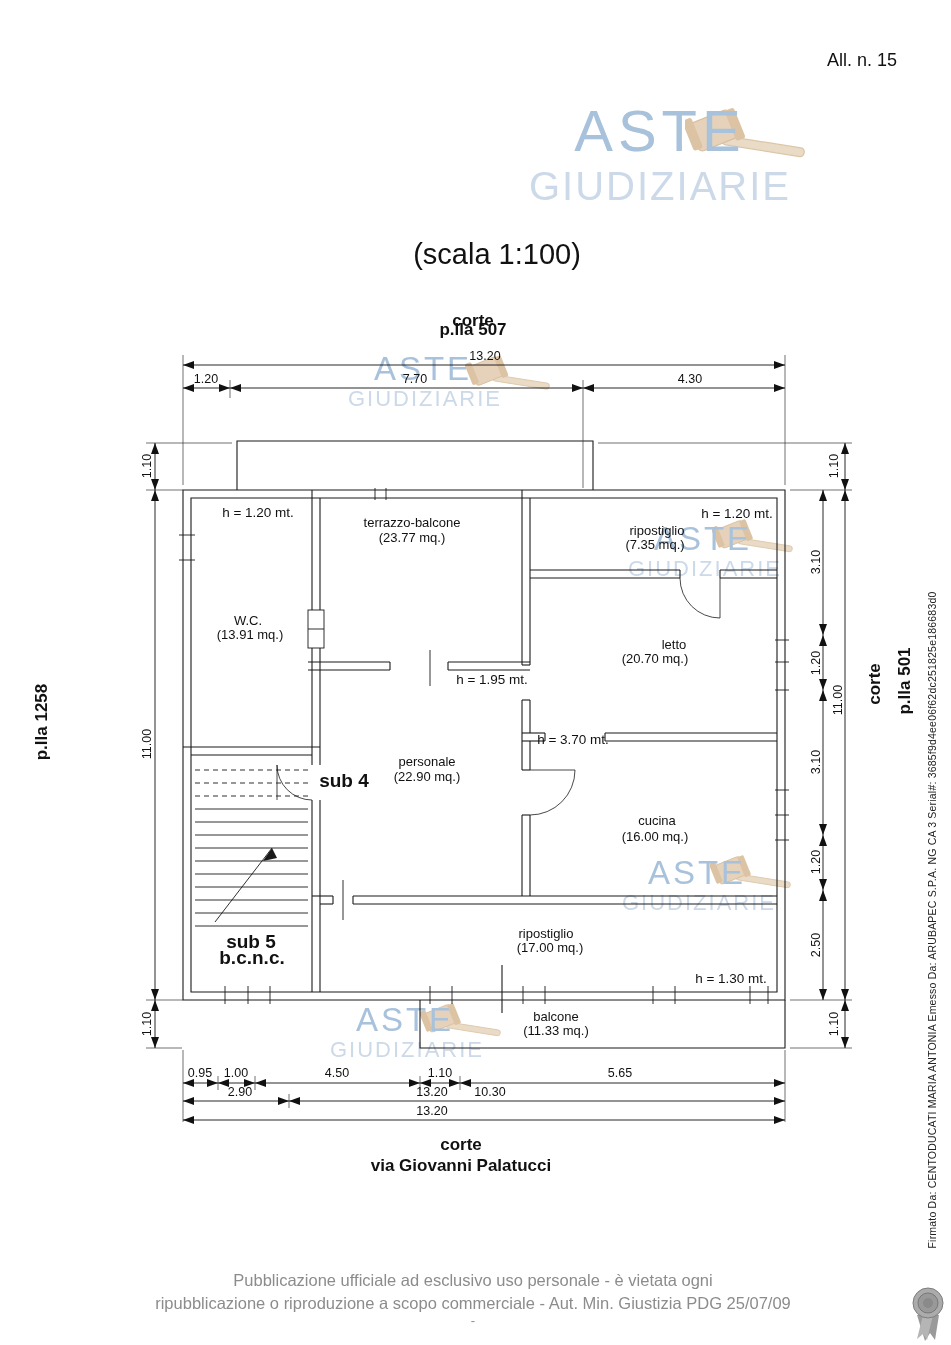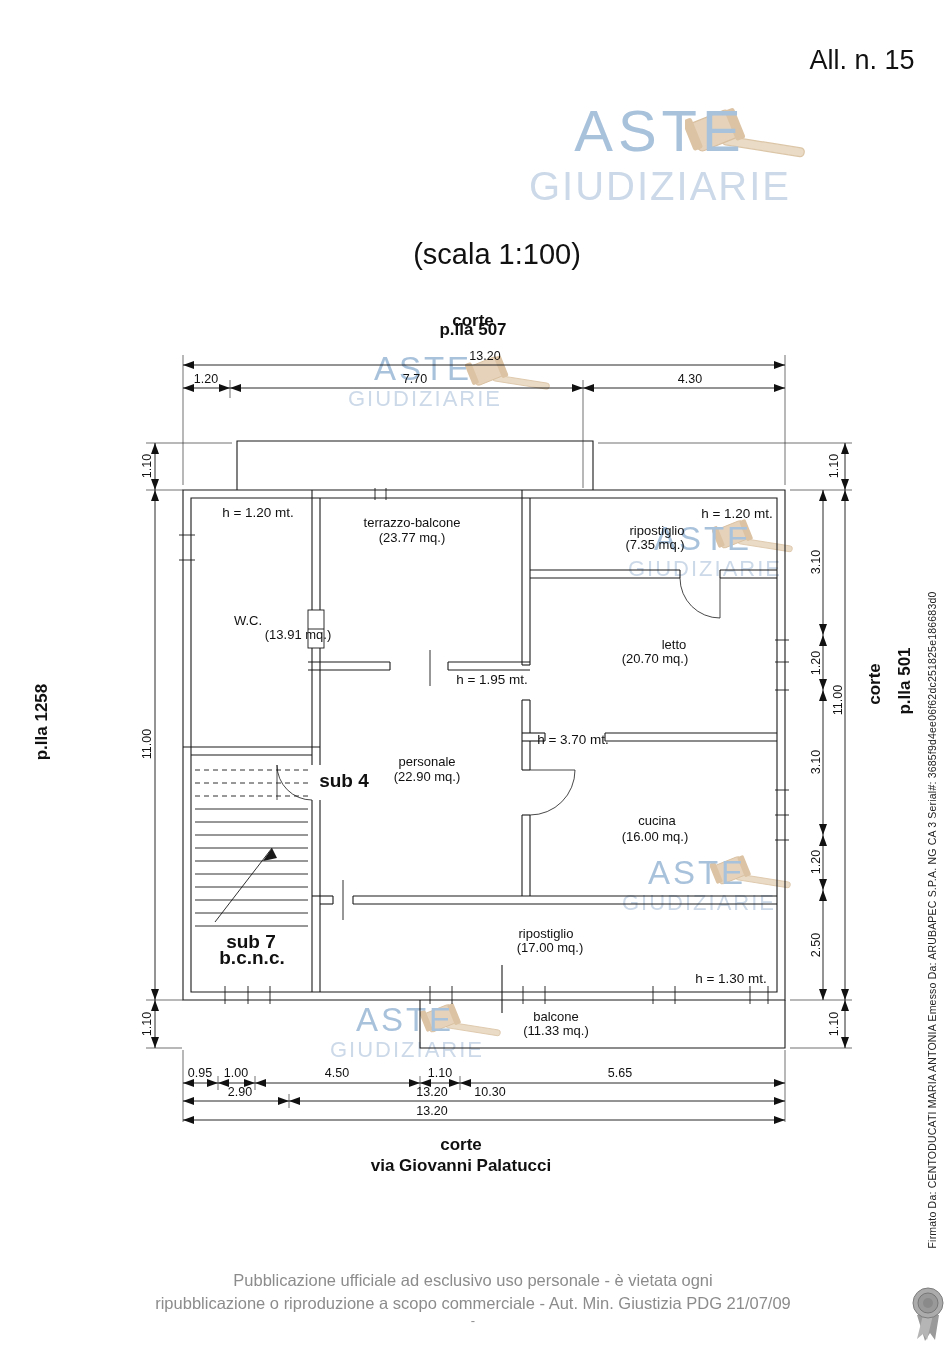--- a/index.html
+++ b/index.html
@@ -8,21 +8,21 @@
   .lbl{position:absolute;transform:translate(-50%,-50%);white-space:nowrap;
        font-size:13px;color:#111;line-height:1;}
   .rot{transform:translate(-50%,-50%) rotate(-90deg);}
   .dim{font-size:12.5px;}
   .room{font-size:13px;}
   .hgt{font-size:13.5px;}
   .sub{font-size:19px;font-weight:bold;}
   .parcel{font-size:17px;font-weight:bold;}
   .title{font-size:42px;word-spacing:48px;letter-spacing:1px;}
   .subtitle{font-size:29px;}
-  .attach{font-size:27px;}
+  .attach{font-size:18px;}
   .street{font-size:17px;font-weight:bold;}
   .footer{font-size:16.5px;color:#8c8c8c;}
   .pagemark{font-size:13px;color:#8c8c8c;}
   .sig{font-size:10.5px;color:#222;letter-spacing:.2px;}
   
   .wm{position:absolute;text-align:center;z-index:1;pointer-events:none;}
   .wm-aste{display:block;color:#a9c2dc;letter-spacing:5px;line-height:1;}
   .wm-giud{display:block;color:#ccd9e8;letter-spacing:2px;line-height:1;}
   .wm-lg .wm-aste{font-size:58px;}
   .wm-lg .wm-giud{font-size:40px;margin-top:6px;}
@@ -279,33 +279,33 @@
   <div class="lbl dim txt" style="left:415px;top:379px;">7.70</div>
   <div class="lbl dim txt" style="left:690px;top:379px;">4.30</div>
 
   <div class="lbl hgt txt" style="left:258px;top:513px;">h = 1.20 mt.</div>
   <div class="lbl room txt" style="left:412px;top:522px;">terrazzo-balcone</div>
   <div class="lbl room txt" style="left:412px;top:537px;">(23.77 mq.)</div>
   <div class="lbl room txt" style="left:657px;top:530px;">ripostiglio</div>
   <div class="lbl room txt" style="left:655px;top:544px;">(7.35 mq.)</div>
   <div class="lbl hgt txt" style="left:737px;top:514px;">h = 1.20 mt.</div>
   <div class="lbl room txt" style="left:248px;top:620px;">W.C.</div>
-  <div class="lbl room txt" style="left:250px;top:634px;margin-left:48px;">(13.91 mq.)</div>
+  <div class="lbl room txt" style="left:250px;top:634px;">(13.91 mq.)</div>
   <div class="lbl room txt" style="left:650px;top:644px;margin-left:24px;">letto</div>
   <div class="lbl room txt" style="left:655px;top:658px;">(20.70 mq.)</div>
   <div class="lbl hgt txt" style="left:492px;top:680px;">h = 1.95 mt.</div>
   <div class="lbl hgt txt" style="left:573px;top:740px;">h = 3.70 mt.</div>
   <div class="lbl room txt" style="left:427px;top:761px;">personale</div>
   <div class="lbl room txt" style="left:427px;top:776px;">(22.90 mq.)</div>
   <div class="lbl sub txt" style="left:344px;top:780px;">sub 4</div>
   <div class="lbl room txt" style="left:657px;top:820px;">cucina</div>
   <div class="lbl room txt" style="left:655px;top:836px;">(16.00 mq.)</div>
   <div class="lbl room txt" style="left:546px;top:933px;">ripostiglio</div>
   <div class="lbl room txt" style="left:550px;top:947px;">(17.00 mq.)</div>
-  <div class="lbl sub txt" style="left:251px;top:941px;">sub 7</div>
+  <div class="lbl sub txt" style="left:251px;top:941px;">sub 5</div>
   <div class="lbl sub txt" style="left:252px;top:957px;">b.c.n.c.</div>
   <div class="lbl hgt txt" style="left:731px;top:979px;">h = 1.30 mt.</div>
   <div class="lbl room txt" style="left:556px;top:1016px;">balcone</div>
   <div class="lbl room txt" style="left:556px;top:1030px;">(11.33 mq.)</div>
 
   <div class="lbl dim rot txt" style="left:147px;top:466px;">1.10</div>
   <div class="lbl dim rot txt" style="left:147px;top:744px;">11.00</div>
   <div class="lbl dim rot txt" style="left:147px;top:1024px;">1.10</div>
   <div class="lbl parcel rot txt" style="left:41px;top:722px;">p.lla 1258</div>
 
@@ -327,21 +327,21 @@
   <div class="lbl dim txt" style="left:620px;top:1073px;">5.65</div>
   <div class="lbl dim txt" style="left:240px;top:1092px;">2.90</div>
   <div class="lbl dim txt" style="left:432px;top:1092px;">13.20</div>
   <div class="lbl dim txt" style="left:490px;top:1092px;">10.30</div>
   <div class="lbl dim txt" style="left:432px;top:1111px;">13.20</div>
 
   <div class="lbl street txt" style="left:461px;top:1144px;">corte</div>
   <div class="lbl street txt" style="left:461px;top:1165px;">via Giovanni Palatucci</div>
 
   <div class="lbl footer txt" style="left:473px;top:1280px;">Pubblicazione ufficiale ad esclusivo uso personale - è vietata ogni</div>
-  <div class="lbl footer txt" style="left:473px;top:1303px;">ripubblicazione o riproduzione a scopo commerciale - Aut. Min. Giustizia PDG 21/07/09</div>
+  <div class="lbl footer txt" style="left:473px;top:1303px;">ripubblicazione o riproduzione a scopo commerciale - Aut. Min. Giustizia PDG 25/07/09</div>
   <div class="lbl pagemark txt" style="left:473px;top:1320px;">-</div>
 
   <div class="lbl sig rot txt" style="left:932px;top:920px;">Firmato Da: CENTODUCATI MARIA ANTONIA Emesso Da: ARUBAPEC S.P.A. NG CA 3 Serial#: 3685f9d4ee06f62dc251825e186683d0</div>
 
   <svg class="seal" style="left:903px;top:1285px;" width="50" height="58" viewBox="0 0 50 58">
     <polygon points="14,30 22,56 27,48 32,55 36,30" fill="#9a9a9a"></polygon>
     <polygon points="20,30 14,54 20,49 24,55 30,30" fill="#b5b5b5"></polygon>
     <g fill="#ababab" stroke="#7d7d7d" stroke-width="1">
       <circle cx="25" cy="18" r="15"></circle>
     </g>

